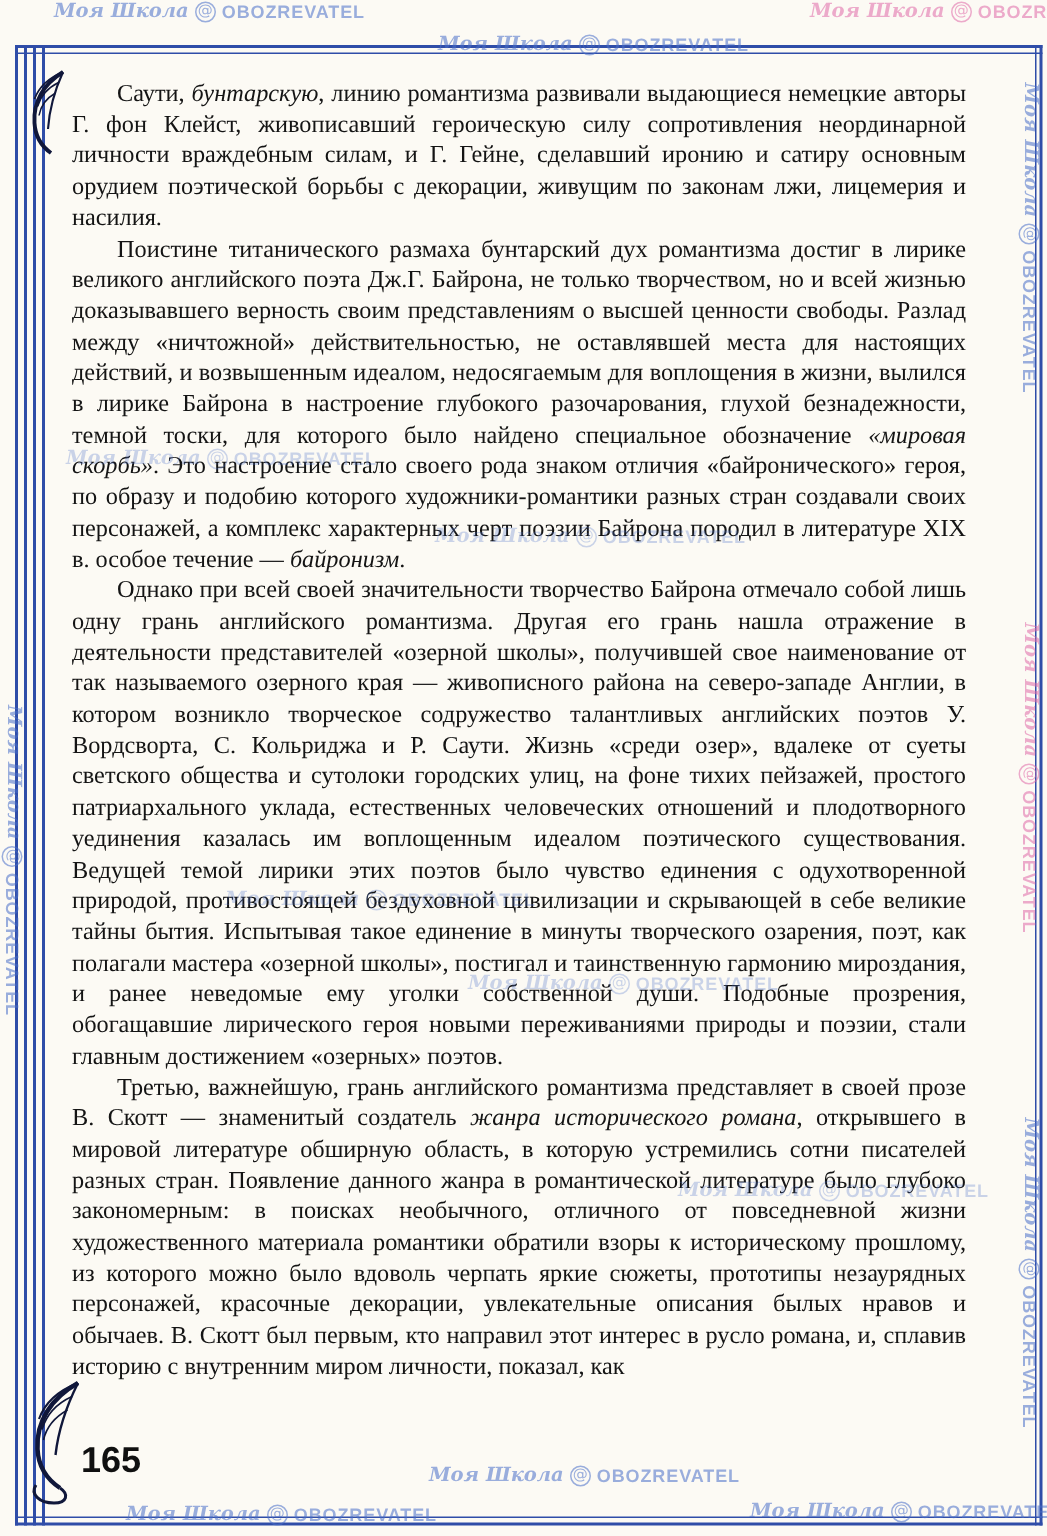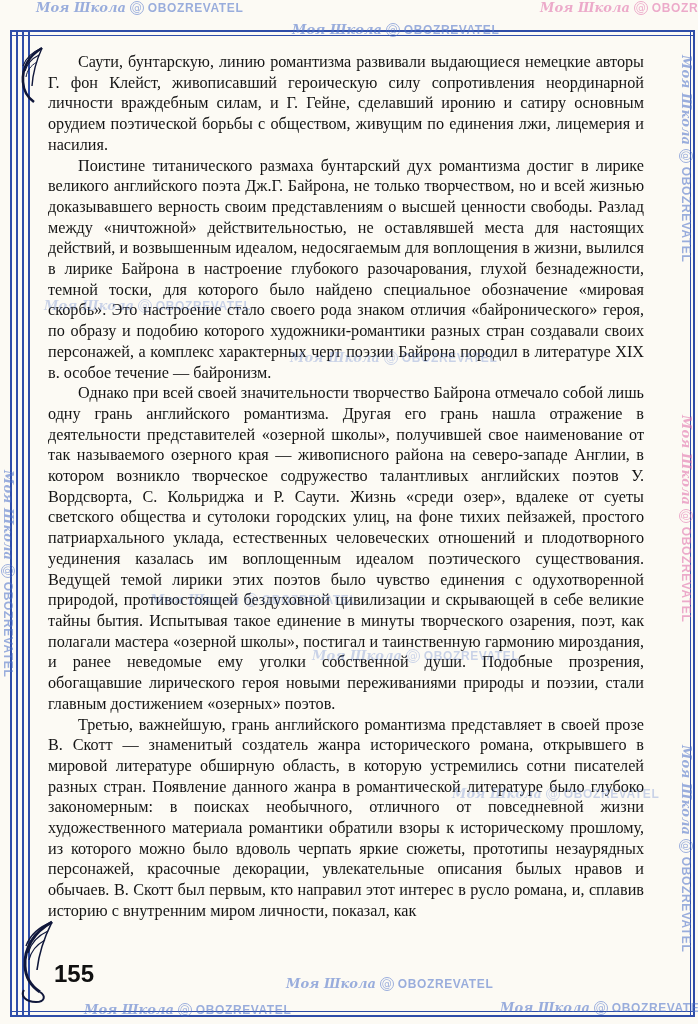--- a/index.html
+++ b/index.html
@@ -24,21 +24,21 @@
   .quill { position:absolute; }
   .quill-top    { left:16px; top:46px; }
   .quill-bottom { left:12px; top:920px; }
 
   
   .text-body {
     position:absolute; left:48px; top:52px; width:596px;
     font-size:16.2px; line-height:20.7px; text-align:justify;
   }
   .text-body p { margin:0; text-indent:30px; }
-  .it { }
+  .it { font-style:italic; }
 
   .page-number {
     position:absolute; left:54px; top:960px;
     font-family:"Liberation Sans", sans-serif;
     font-weight:bold; font-size:24px; color:#101010;
   }
 
   
   .wm { position:absolute; white-space:nowrap; display:flex; align-items:center;
         gap:4px; opacity:.55; pointer-events:none; z-index:5; }
@@ -78,27 +78,27 @@
   <svg class="quill quill-bottom" width="48" height="84" viewBox="0 0 48 84">
     <path d="M40 2 C22 12 12 28 13 46 C13.5 57 19 66 28 72" fill="none" stroke="#10173a" stroke-width="3"></path>
     <path d="M40 2 C33 16 27 32 25 50" fill="none" stroke="#10173a" stroke-width="1.6"></path>
     <path d="M40 2 C27 7 18 15 14 26" fill="none" stroke="#10173a" stroke-width="1.4"></path>
     <path d="M36 11 C25 16 19 23 16 33" fill="none" stroke="#10173a" stroke-width="1.2"></path>
     <path d="M33 20 C24 25 19 31 17 40" fill="none" stroke="#10173a" stroke-width="1.1"></path>
     <path d="M28 72 C34 76 33 82 24 82 C14 82 8 76 12 70" fill="none" stroke="#10173a" stroke-width="2"></path>
   </svg>
 
   <div class="text-body" id="text-body">
-      <p><span>Саути, </span><span class="it">бунтарскую</span><span>, линию романтизма развивали выдающиеся немецкие авторы Г. фон Клейст, живописавший героическую силу сопротивления неординарной личности враждебным силам, и Г. Гейне, сделавший иронию и сатиру основным орудием поэтической борьбы с обществом, живущим по единения лжи, лицемерия и насилия.</span></p>
+      <p><span>Саути, </span><span class="it">бунтарскую</span><span>, линию романтизма развивали выдающиеся немецкие авторы Г. фон Клейст, живописавший героическую силу сопротивления неординарной личности враждебным силам, и Г. Гейне, сделавший иронию и сатиру основным орудием поэтической борьбы с декорации, живущим по законам лжи, лицемерия и насилия.</span></p>
       <p><span>Поистине титанического размаха бунтарский дух романтизма достиг в лирике великого английского поэта Дж.Г. Байрона, не только творчеством, но и всей жизнью доказывавшего верность своим представлениям о высшей ценности свободы. Разлад между «ничтожной» действительностью, не оставлявшей места для настоящих действий, и возвышенным идеалом, недосягаемым для воплощения в жизни, вылился в лирике Байрона в настроение глубокого разочарования, глухой безнадежности, темной тоски, для которого было найдено специальное обозначение </span><span class="it">«мировая скорбь»</span><span>. Это настроение стало своего рода знаком отличия «байронического» героя, по образу и подобию которого художники-романтики разных стран создавали своих персонажей, а комплекс характерных черт поэзии Байрона породил в литературе XIX в. особое течение — </span><span class="it">байронизм</span><span>.</span></p>
       <p><span>Однако при всей своей значительности творчество Байрона отмечало собой лишь одну грань английского романтизма. Другая его грань нашла отражение в деятельности представителей «озерной школы», получившей свое наименование от так называемого озерного края — живописного района на северо-западе Англии, в котором возникло творческое содружество талантливых английских поэтов У. Вордсворта, С. Кольриджа и Р. Саути. Жизнь «среди озер», вдалеке от суеты светского общества и сутолоки городских улиц, на фоне тихих пейзажей, простого патриархального уклада, естественных человеческих отношений и плодотворного уединения казалась им воплощенным идеалом поэтического существования. Ведущей темой лирики этих поэтов было чувство единения с одухотворенной природой, противостоящей бездуховной цивилизации и скрывающей в себе великие тайны бытия. Испытывая такое единение в минуты творческого озарения, поэт, как полагали мастера «озерной школы», постигал и таинственную гармонию мироздания, и ранее неведомые ему уголки собственной души. Подобные прозрения, обогащавшие лирического героя новыми переживаниями природы и поэзии, стали главным достижением «озерных» поэтов.</span></p>
       <p><span>Третью, важнейшую, грань английского романтизма представляет в своей прозе В. Скотт — знаменитый создатель </span><span class="it">жанра исторического романа</span><span>, открывшего в мировой литературе обширную область, в которую устремились сотни писателей разных стран. Появление данного жанра в романтической литературе было глубоко закономерным: в поисках необычного, отличного от повседневной жизни художественного материала романтики обратили взоры к историческому прошлому, из которого можно было вдоволь черпать яркие сюжеты, прототипы незаурядных персонажей, красочные декорации, увлекательные описания былых нравов и обычаев. В. Скотт был первым, кто направил этот интерес в русло романа, и, сплавив историю с внутренним миром личности, показал, как</span></p>
     </div>
 
-  <div class="page-number">155</div>
+  <div class="page-number">165</div>
 
   <div id="wm-layer">
       <div class="wm" style="left: 36px; top: 0px;">
         <span class="s">Моя Школа</span>
         <span class="at">@</span>
         <span class="site">OBOZREVATEL</span>
       </div>
       <div class="wm" style="left: 292px; top: 22px;">
         <span class="s">Моя Школа</span>
         <span class="at">@</span>

